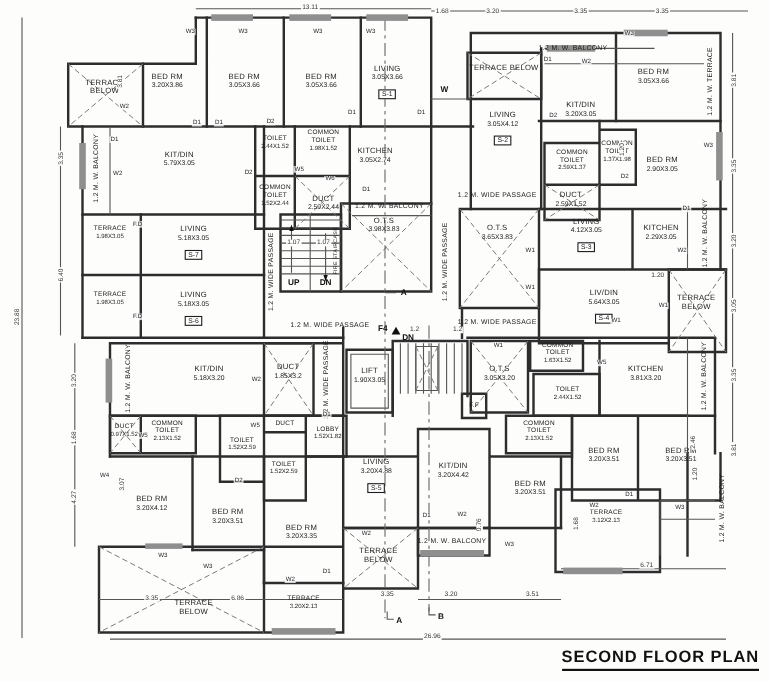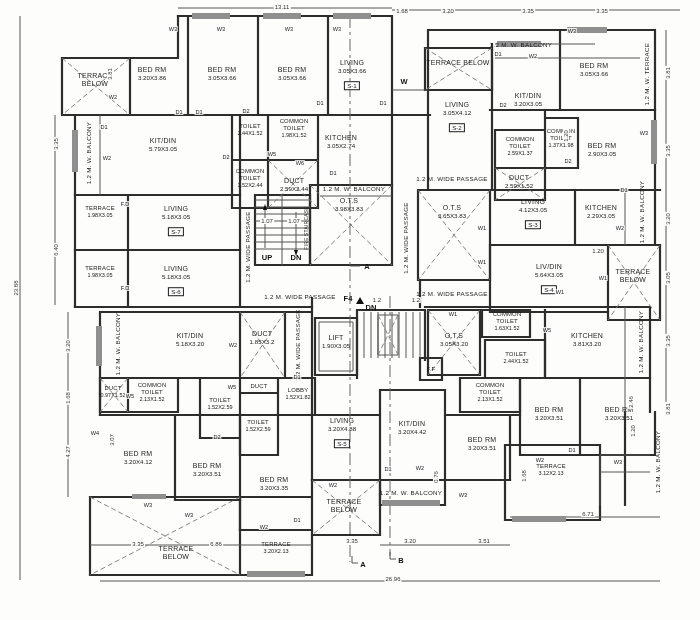--- a/index.html
+++ b/index.html
@@ -435,13 +435,14 @@
       <div class="marker-label" style="left: 267px; top: 257px;">UP</div>
       <div class="marker-label" style="left: 296px; top: 257px;">DN</div>
       <div class="marker-label" style="left: 348px; top: 298px;">F4</div>
       <div class="marker-label" style="left: 371px; top: 307px;">DN</div>
       <div class="marker-label" style="left: 367px; top: 266px;">A</div>
       <div class="marker-label" style="left: 363px; top: 564px;">A</div>
       <div class="marker-label" style="left: 401px; top: 560px;">B</div>
       <div class="marker-label" style="left: 404px; top: 81px;">W</div>
     </div>
 
+  <div class="title-block">SECOND FLOOR PLAN</div>
 </div>
 
 </body></html>

